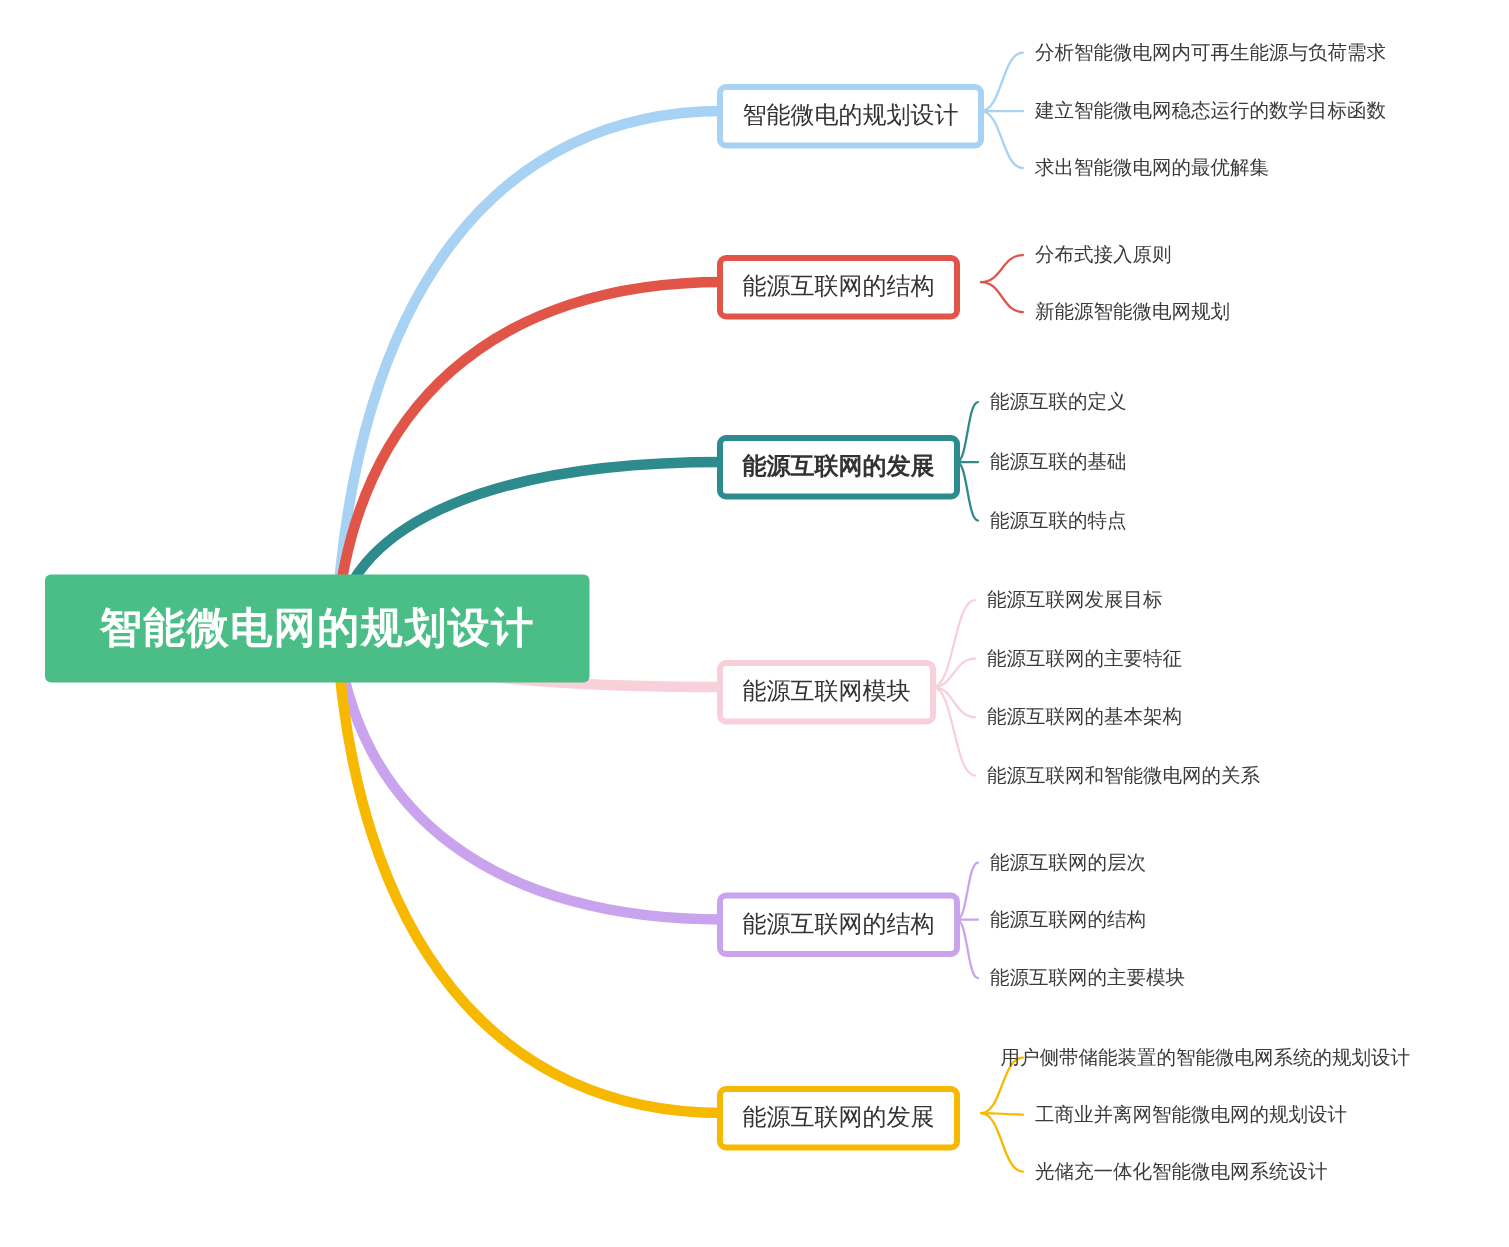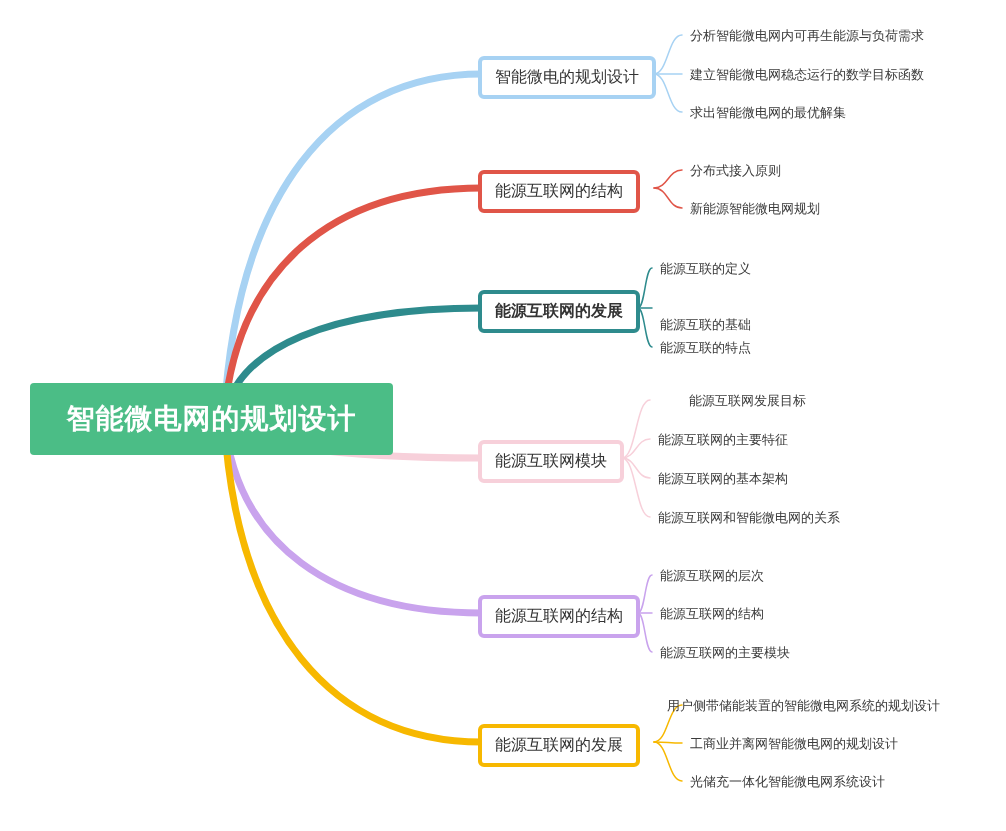--- a/index.html
+++ b/index.html
@@ -101,24 +101,24 @@
   </div>
 <div class="branch-node" style="left: 478px; top: 56px; border-color: rgb(167, 210, 243);"><span>智能微电的规划设计</span></div>
     <div class="child-node" style="left: 690px; top: 25px;"><span>分析智能微电网内可再生能源与负荷需求</span></div>
     <div class="child-node" style="left: 690px; top: 64px;"><span>建立智能微电网稳态运行的数学目标函数</span></div>
     <div class="child-node" style="left: 690px; top: 102px;"><span>求出智能微电网的最优解集</span></div>
     <div class="branch-node" style="left: 478px; top: 170px; border-color: rgb(224, 85, 72);"><span>能源互联网的结构</span></div>
     <div class="child-node" style="left: 690px; top: 160px;"><span>分布式接入原则</span></div>
     <div class="child-node" style="left: 690px; top: 198px;"><span>新能源智能微电网规划</span></div>
     <div class="branch-node" style="left: 478px; top: 290px; border-color: rgb(46, 139, 141); font-weight: bold;"><span>能源互联网的发展</span></div>
     <div class="child-node" style="left: 660px; top: 258px;"><span>能源互联的定义</span></div>
-    <div class="child-node" style="left: 660px; top: 298px; margin-top: 16px;"><span>能源互联的基础</span></div>
+    <div class="child-node" style="left: 660px; top: 298px;"><span>能源互联的基础</span></div>
     <div class="child-node" style="left: 660px; top: 337px;"><span>能源互联的特点</span></div>
     <div class="branch-node" style="left: 478px; top: 440px; border-color: rgb(247, 208, 218);"><span>能源互联网模块</span></div>
-    <div class="child-node" style="left: 658px; top: 390px; margin-left: 31px;"><span>能源互联网发展目标</span></div>
+    <div class="child-node" style="left: 658px; top: 390px;"><span>能源互联网发展目标</span></div>
     <div class="child-node" style="left: 658px; top: 429px;"><span>能源互联网的主要特征</span></div>
     <div class="child-node" style="left: 658px; top: 468px;"><span>能源互联网的基本架构</span></div>
     <div class="child-node" style="left: 658px; top: 507px;"><span>能源互联网和智能微电网的关系</span></div>
     <div class="branch-node" style="left: 478px; top: 595px; border-color: rgb(201, 163, 237);"><span>能源互联网的结构</span></div>
     <div class="child-node" style="left: 660px; top: 565px;"><span>能源互联网的层次</span></div>
     <div class="child-node" style="left: 660px; top: 603px;"><span>能源互联网的结构</span></div>
     <div class="child-node" style="left: 660px; top: 642px;"><span>能源互联网的主要模块</span></div>
     <div class="branch-node" style="left: 478px; top: 724px; border-color: rgb(247, 184, 0);"><span>能源互联网的发展</span></div>
     <div class="child-node" style="left: 667px; top: 695px;"><span>用户侧带储能装置的智能微电网系统的规划设计</span></div>
     <div class="child-node" style="left: 690px; top: 733px;"><span>工商业并离网智能微电网的规划设计</span></div>

